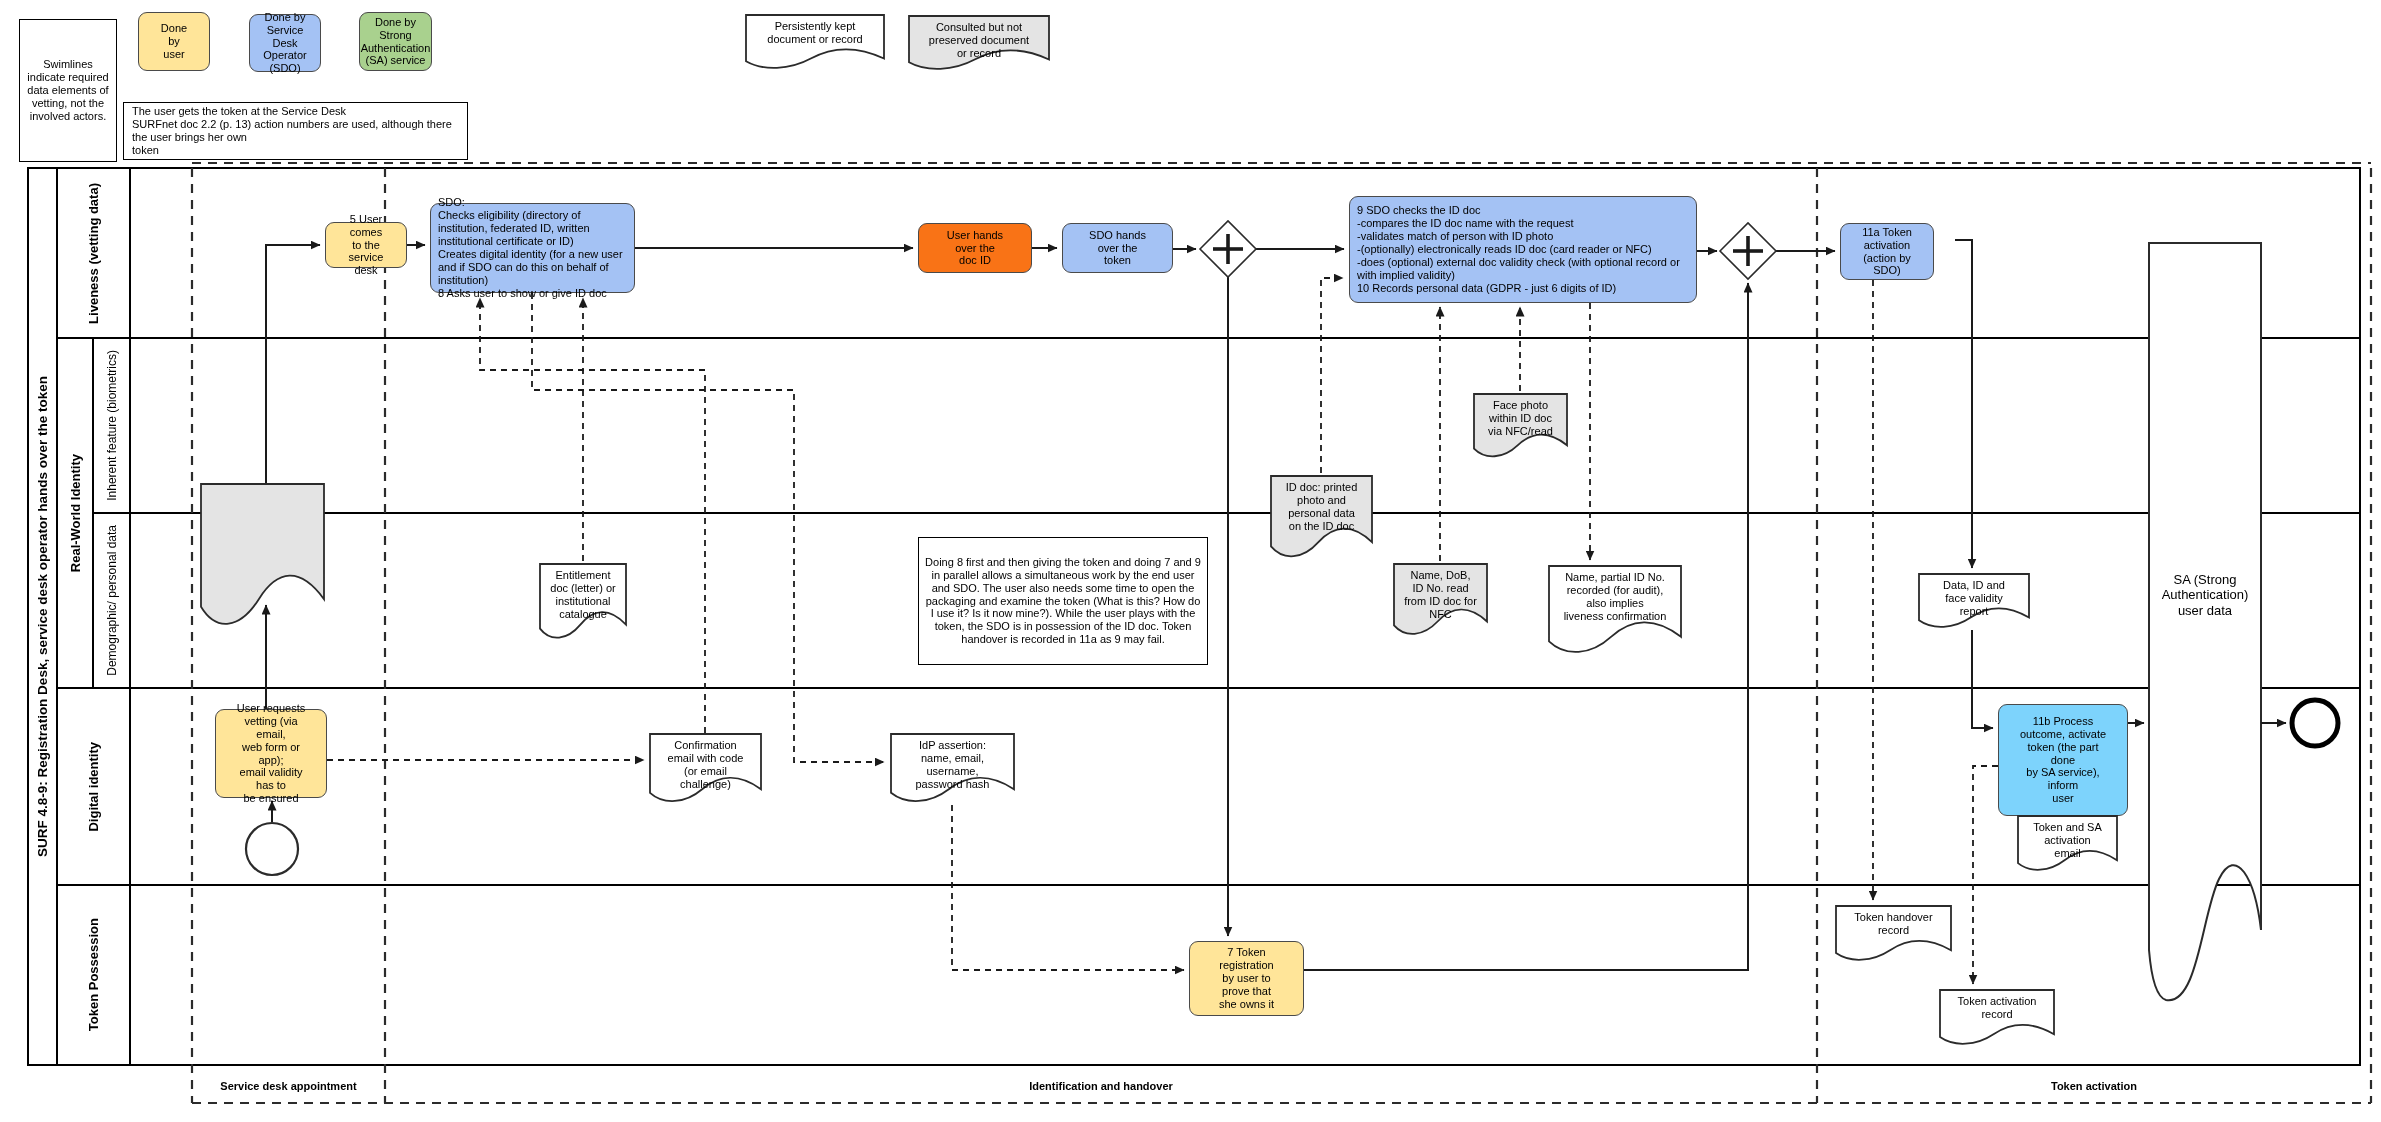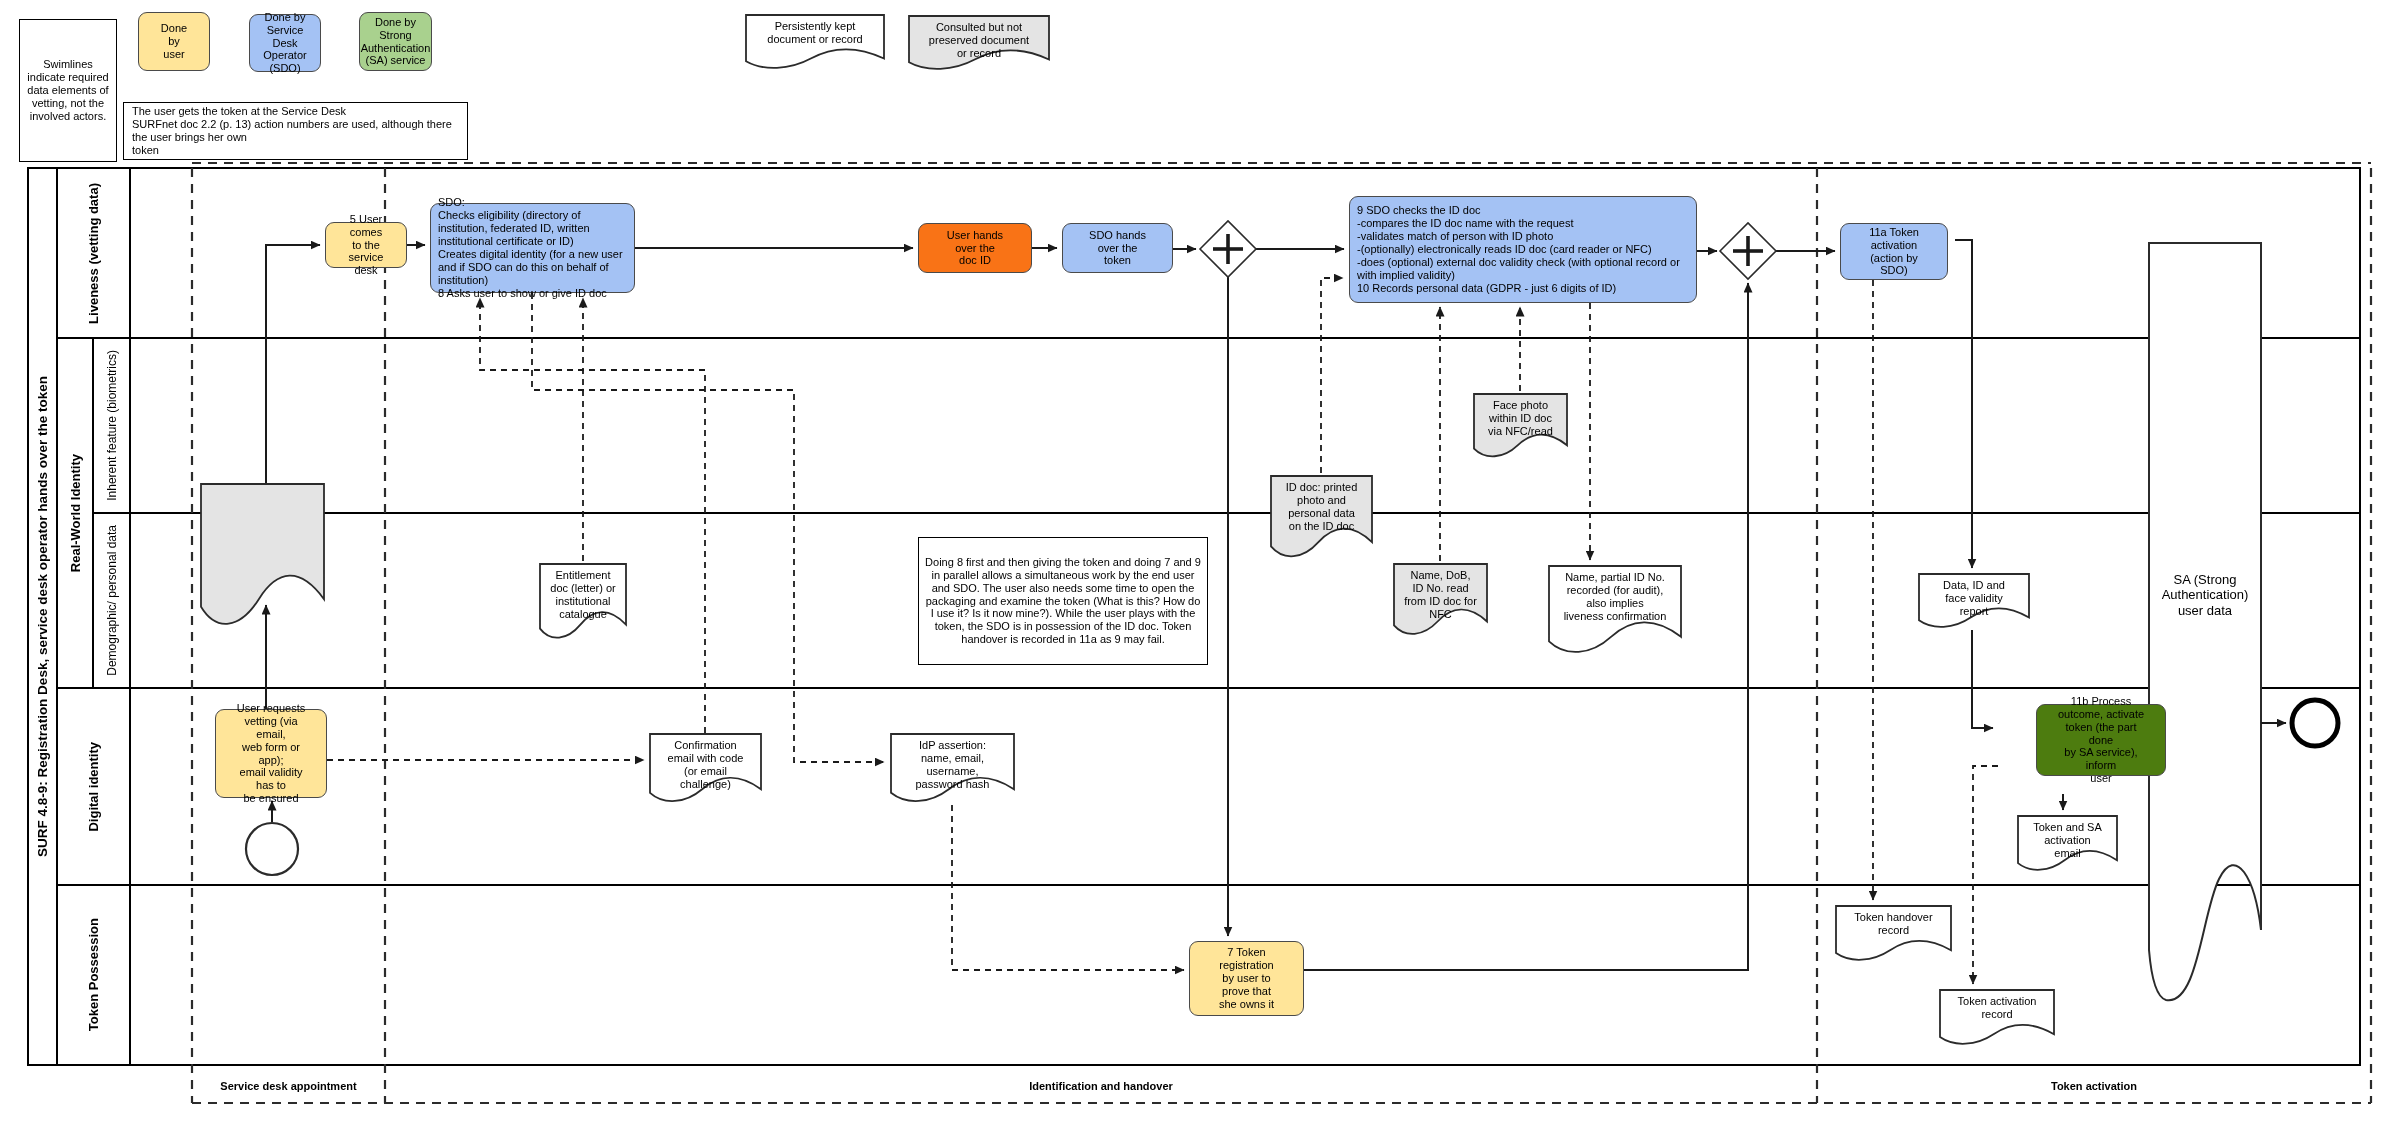--- a/index.html
+++ b/index.html
@@ -165,21 +165,21 @@
       <div class="node task" style="left: 918px; top: 223px; width: 114px; height: 50px; background: #f97316; white-space: pre-line;">User hands over the
 doc ID</div>
       <div class="node task" style="left: 1062px; top: 223px; width: 111px; height: 50px; background: rgb(164, 194, 244); white-space: pre-line;">SDO hands over the
 token</div>
       <div class="node task left" style="left: 1349px; top: 196px; width: 348px; height: 107px; background: rgb(164, 194, 244); white-space: pre-line;">9 SDO checks the ID doc
 -compares the ID doc name with the request
 -validates match of person with ID photo
 -(optionally) electronically reads ID doc (card reader or NFC)
 -does (optional) external doc validity check (with optional record or with implied validity)
 10 Records personal data (GDPR - just 6 digits of ID)</div>
-      <div class="node task" style="left: 1840px; top: 223px; width: 108px; height: 57px; background: rgb(164, 194, 244); white-space: pre-line;">11a Token activation
+      <div class="node task" style="left: 1840px; top: 223px; width: 94px; height: 57px; background: rgb(164, 194, 244); white-space: pre-line;">11a Token activation
 (action by SDO)</div>
       <div class="node doc" style="left: 200px; top: 483px; width: 125px; height: 149px;">
         <svg width="125" height="153">
           <path d="M1,1 L124,1 L124,116.2 C100.0,83.4 77.5,86.4 58.8,116.2 C40.0,146.0 16.3,149.0 1,123.7 Z" fill="#E4E4E4" stroke="#2b2b2b" stroke-width="1.8"></path>
         </svg>
       </div>
       <div class="node doc" style="left: 539px; top: 563px; width: 88px; height: 79px;">
         <svg width="88" height="83">
           <path d="M1,1 L87,1 L87,61.6 C70.4,44.2 54.6,45.8 41.4,61.6 C28.2,77.4 11.4,79.0 1,65.6 Z" fill="#FFFFFF" stroke="#2b2b2b" stroke-width="1.8"></path>
         </svg>
@@ -248,21 +248,21 @@
       </div>
       <div class="node doc" style="left: 890px; top: 733px; width: 125px; height: 72px;">
         <svg width="125" height="76">
           <path d="M1,1 L124,1 L124,56.2 C100.0,40.3 77.5,41.8 58.8,56.2 C40.0,70.6 16.3,72.0 1,59.8 Z" fill="#FFFFFF" stroke="#2b2b2b" stroke-width="1.8"></path>
         </svg>
         <div class="lbl" style="white-space: pre-line;">IdP assertion:
 name, email,
 username,
 password hash</div>
       </div>
-      <div class="node task" style="left: 1998px; top: 704px; width: 130px; height: 72px; background: #4d7c0f; white-space: pre-line; margin-left: 38px;">11b Process
+      <div class="node task" style="left: 1998px; top: 704px; width: 130px; height: 112px; background: #7dd3fc; white-space: pre-line;">11b Process
 outcome, activate
 token (the part done
 by SA service), inform
 user</div>
       <div class="node doc" style="left: 2017px; top: 815px; width: 101px; height: 58px;">
         <svg width="101" height="62">
           <path d="M1,1 L100,1 L100,45.2 C80.8,32.5 62.6,33.6 47.5,45.2 C32.3,56.8 13.1,58.0 1,48.1 Z" fill="#FFFFFF" stroke="#2b2b2b" stroke-width="1.8"></path>
         </svg>
         <div class="lbl" style="white-space: pre-line;">Token and SA
 activation

